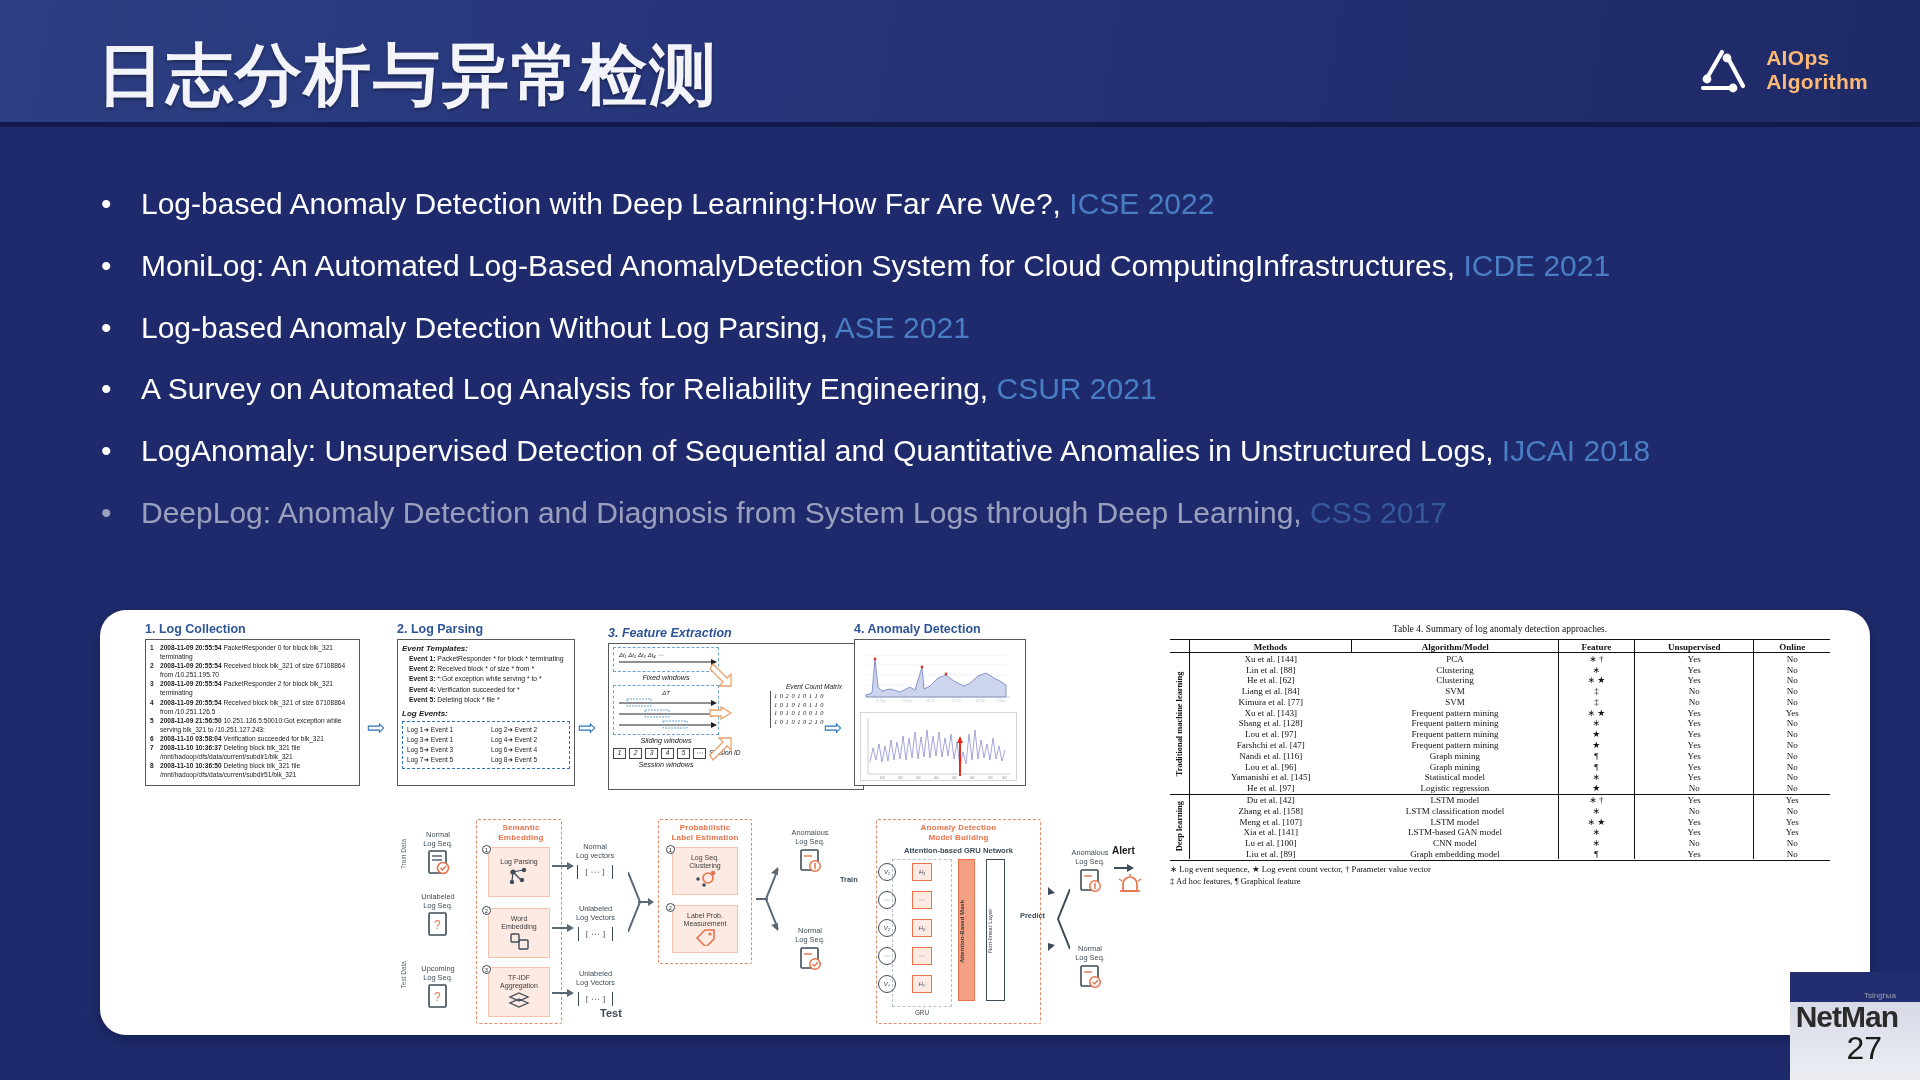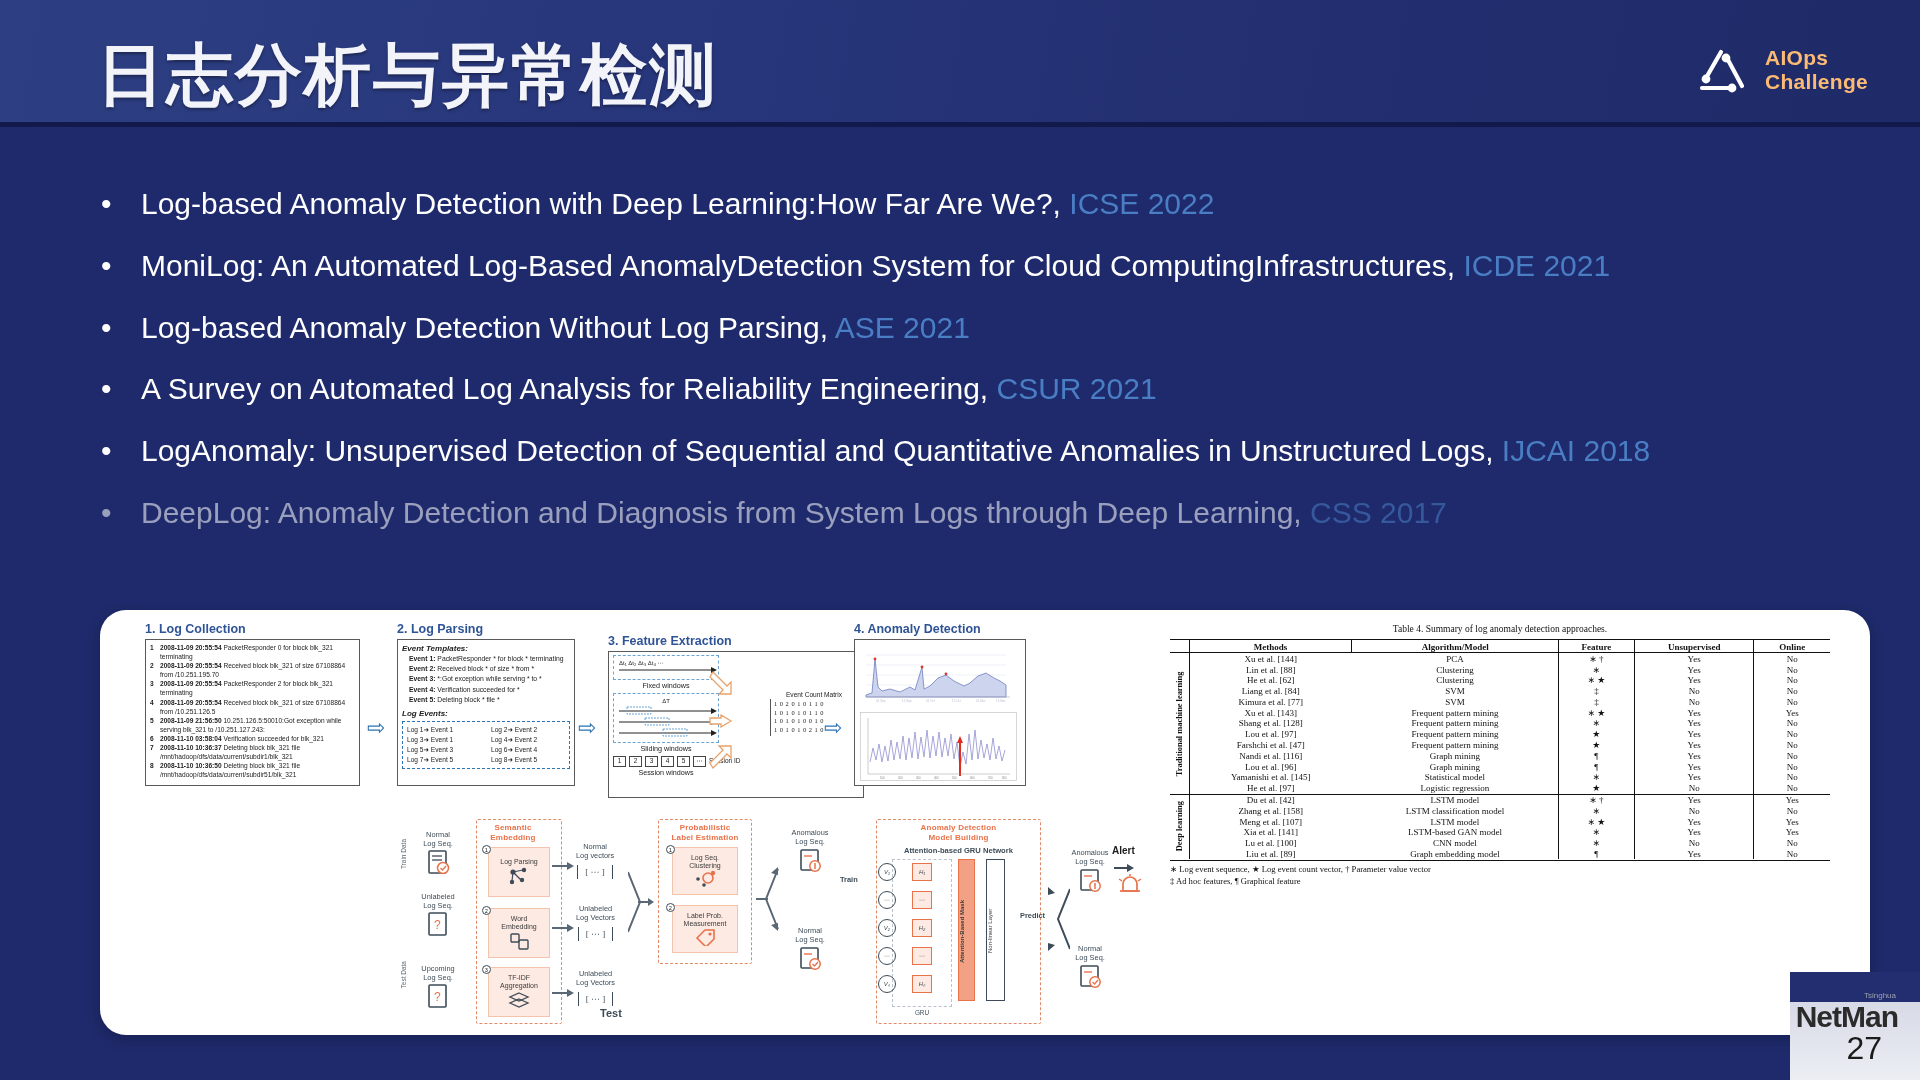--- a/index.html
+++ b/index.html
@@ -181,21 +181,21 @@
         </g>
         <g fill="#ffffff">
           <circle cx="10" cy="33" r="4.4"></circle>
           <circle cx="30" cy="12" r="4.4"></circle>
           <circle cx="36" cy="42" r="4.4"></circle>
         </g>
       </svg>
     </span>
     <span class="logo-text">
       <span>AIOps</span><br>
-      <span>Challenge</span>
+      <span>Algorithm</span>
     </span>
   </div>
 
   <div class="bullets">
 
     <div class="bullet">
       <span class="dot">•</span>
       <span class="txt"><span>Log-based Anomaly Detection with Deep Learning:How Far Are We?, </span><span class="venue">ICSE 2022</span></span>
     </div>
 
@@ -288,21 +288,21 @@
             <span>Log 5➜ Event 3</span>
             <span>Log 6➜ Event 4</span>
             <span>Log 7➜ Event 5</span>
             <span>Log 8➜ Event 5</span>
           </div>
         </div>
       </div>
 
       <div class="arrow-big" style="position:absolute;left:433px;top:95px;">⇨</div>
 
-      <div style="position:absolute;left:463px;top:12px;width:256px;">
+      <div style="position:absolute;left:463px;top:4px;width:256px;font-style:italic;">
         <div class="stage-title">3. Feature Extraction</div>
         <div class="stage-box" style="height:147px;position:relative;">
 
           <div class="dash-box" style="width:106px;">
             <div style="font-size:6px;color:#222;">Δt₁ Δt₂ Δt₃ Δt₄ ⋯</div>
             <svg width="98" height="7">
                 <line x1="0" y1="3" x2="92" y2="3" stroke="#222" stroke-width="1"></line>
                 <polygon points="92,0 98,3 92,6" fill="#222"></polygon>
               </svg>
           </div>
@@ -434,21 +434,21 @@
       </div>
       <div style="position:absolute;left:12px;top:150px;width:52px;text-align:center;">
         <div class="f2-lab"><span>Upcoming</span><br><span>Log Seq.</span></div>
         <svg width="26" height="30">
             <rect x="4" y="2" width="17" height="22" fill="#fff" stroke="#3d4c58" stroke-width="1.6" rx="1"></rect>
             <text x="9" y="18" font-size="12" fill="#e8724a" font-family="Liberation Sans">?</text>
           </svg>
       </div>
 
       <div class="f2-group" style="left:76px;top:4px;width:86px;height:205px;"></div>
-      <div class="f2-title" style="position:absolute;left:72px;top:8px;width:82px;white-space:pre-line;">Semantic
+      <div class="f2-title" style="position:absolute;left:80px;top:8px;width:82px;white-space:pre-line;">Semantic
 Embedding</div>
 
       <div class="f2-tile" style="position:absolute;left:88px;top:32px;width:62px;height:50px;">
         <span style="white-space:pre-line;">Log Parsing</span>
         <svg width="24" height="20">
             <g stroke="#3d4c58" stroke-width="1.2" fill="none">
               <line x1="6" y1="6" x2="16" y2="4"></line>
               <line x1="6" y1="6" x2="14" y2="14"></line>
               <line x1="6" y1="6" x2="5" y2="15"></line>
             </g>

